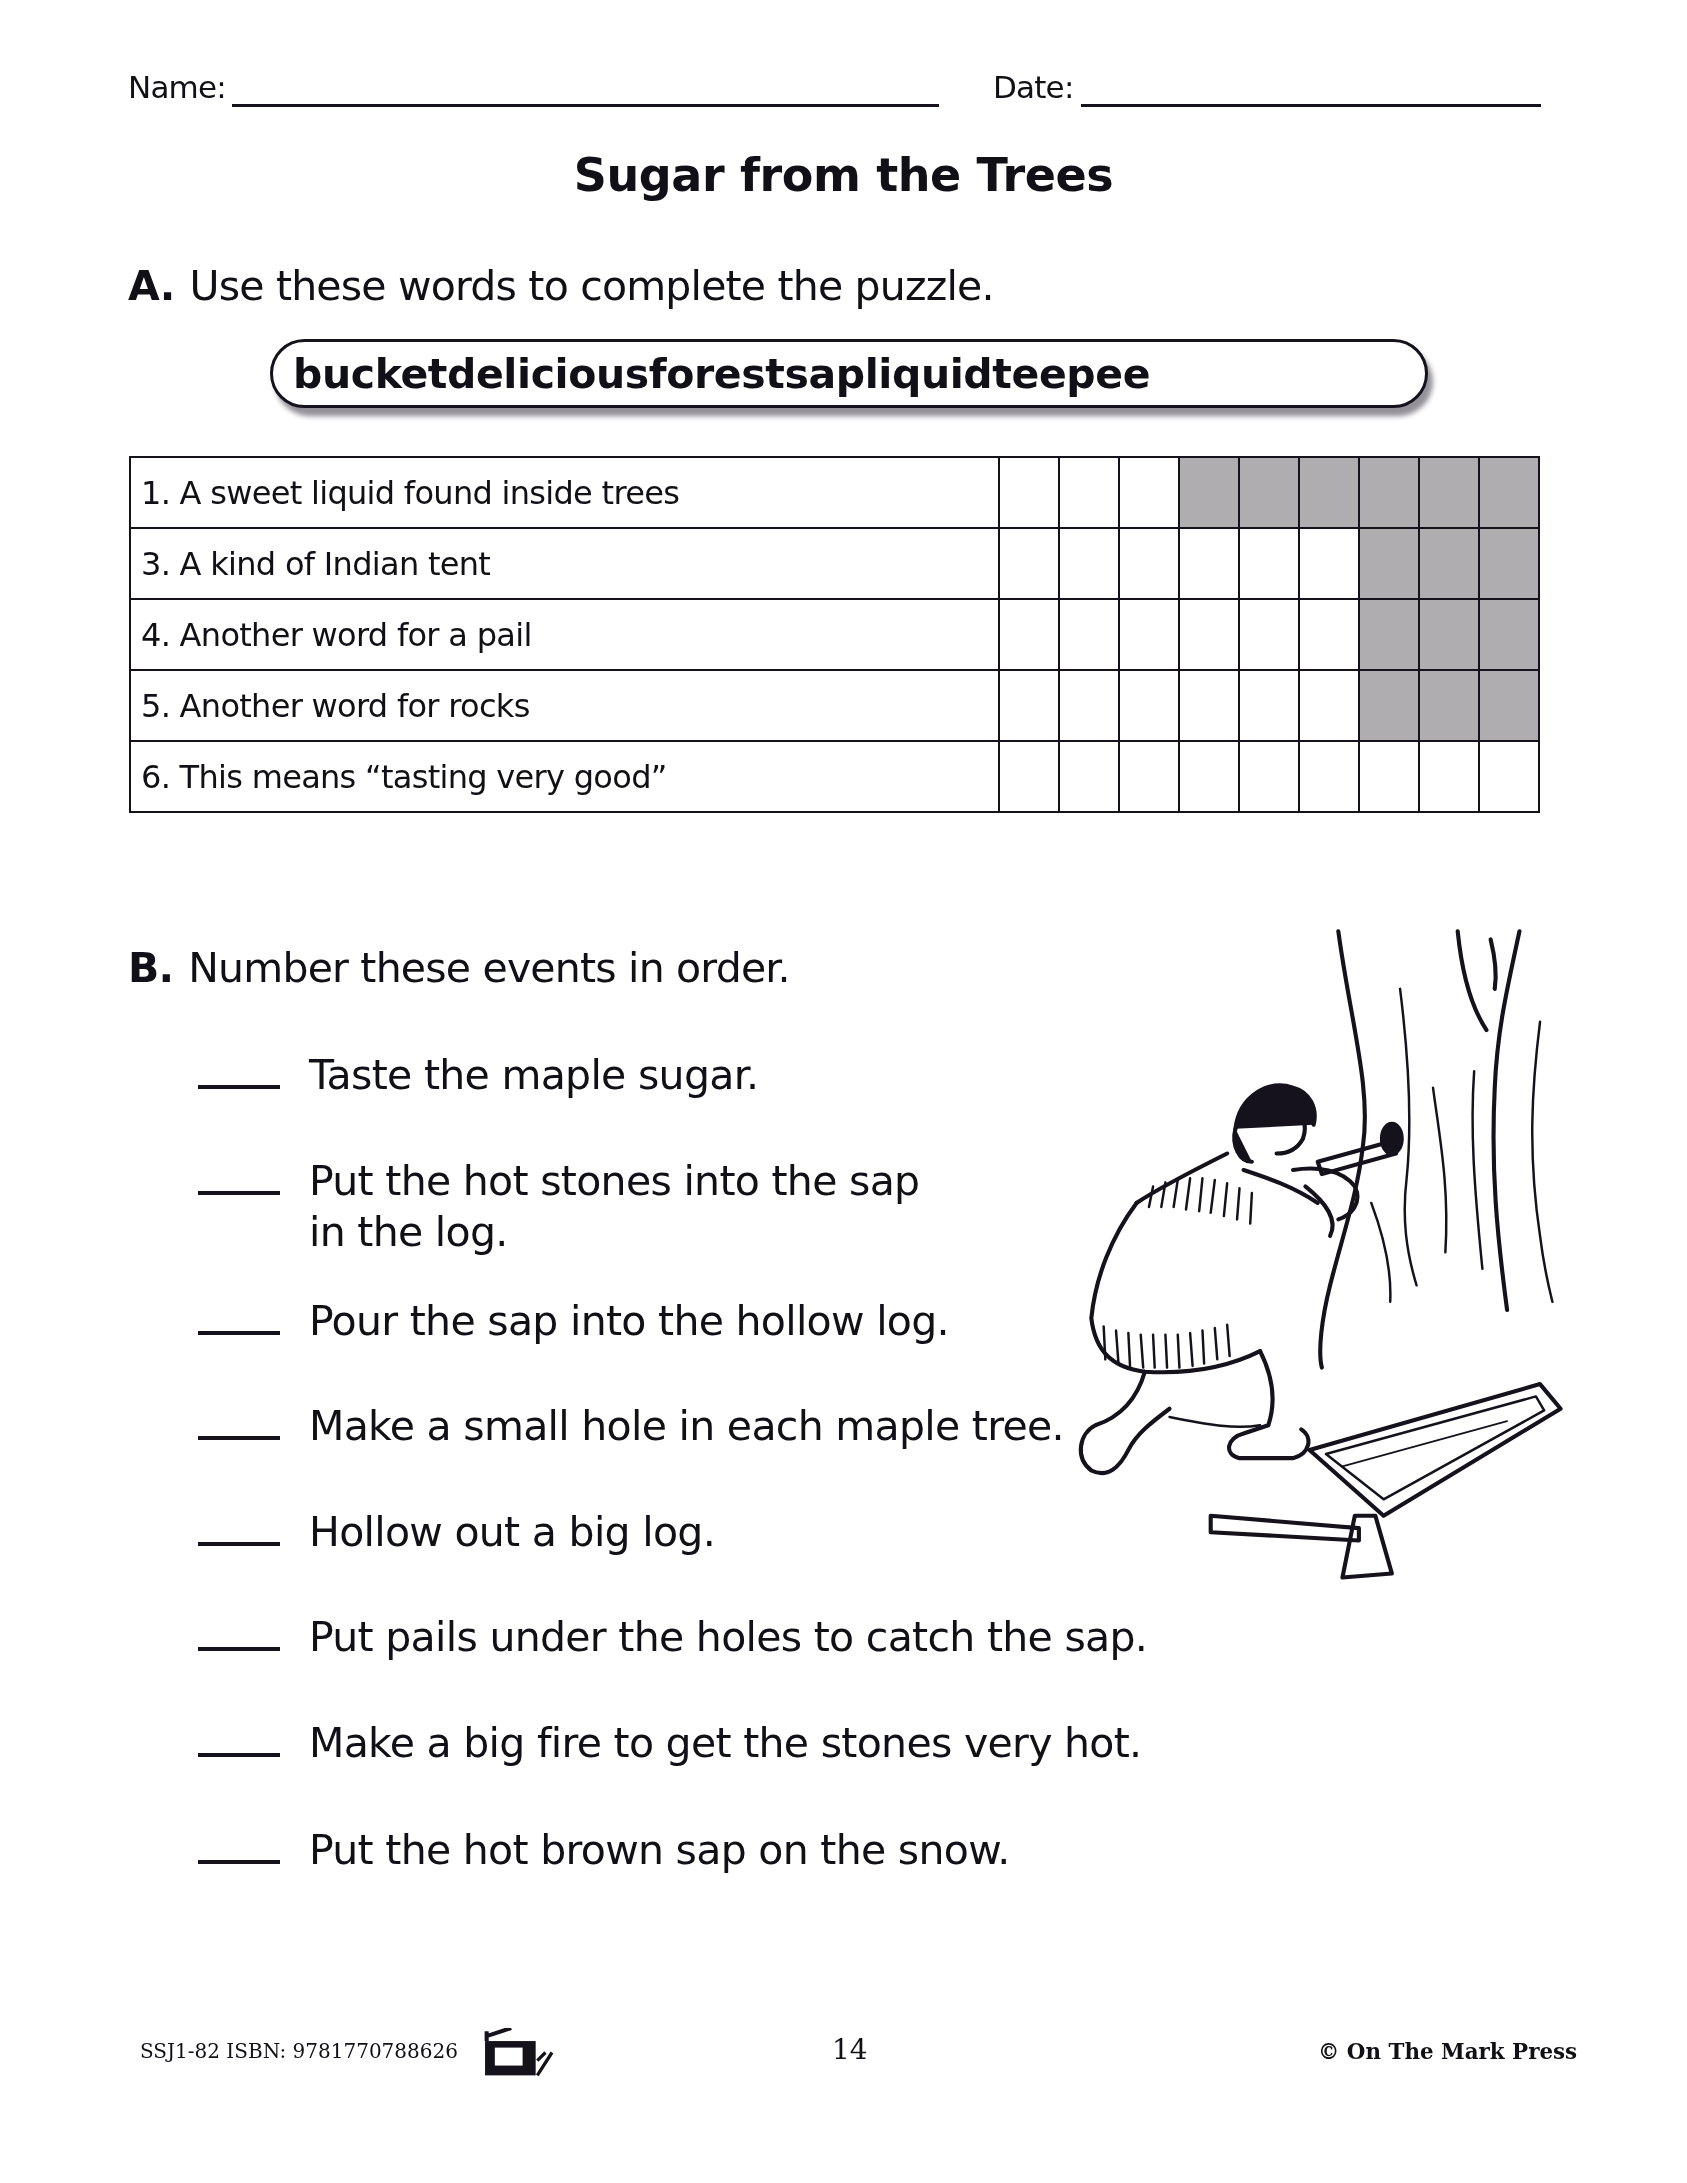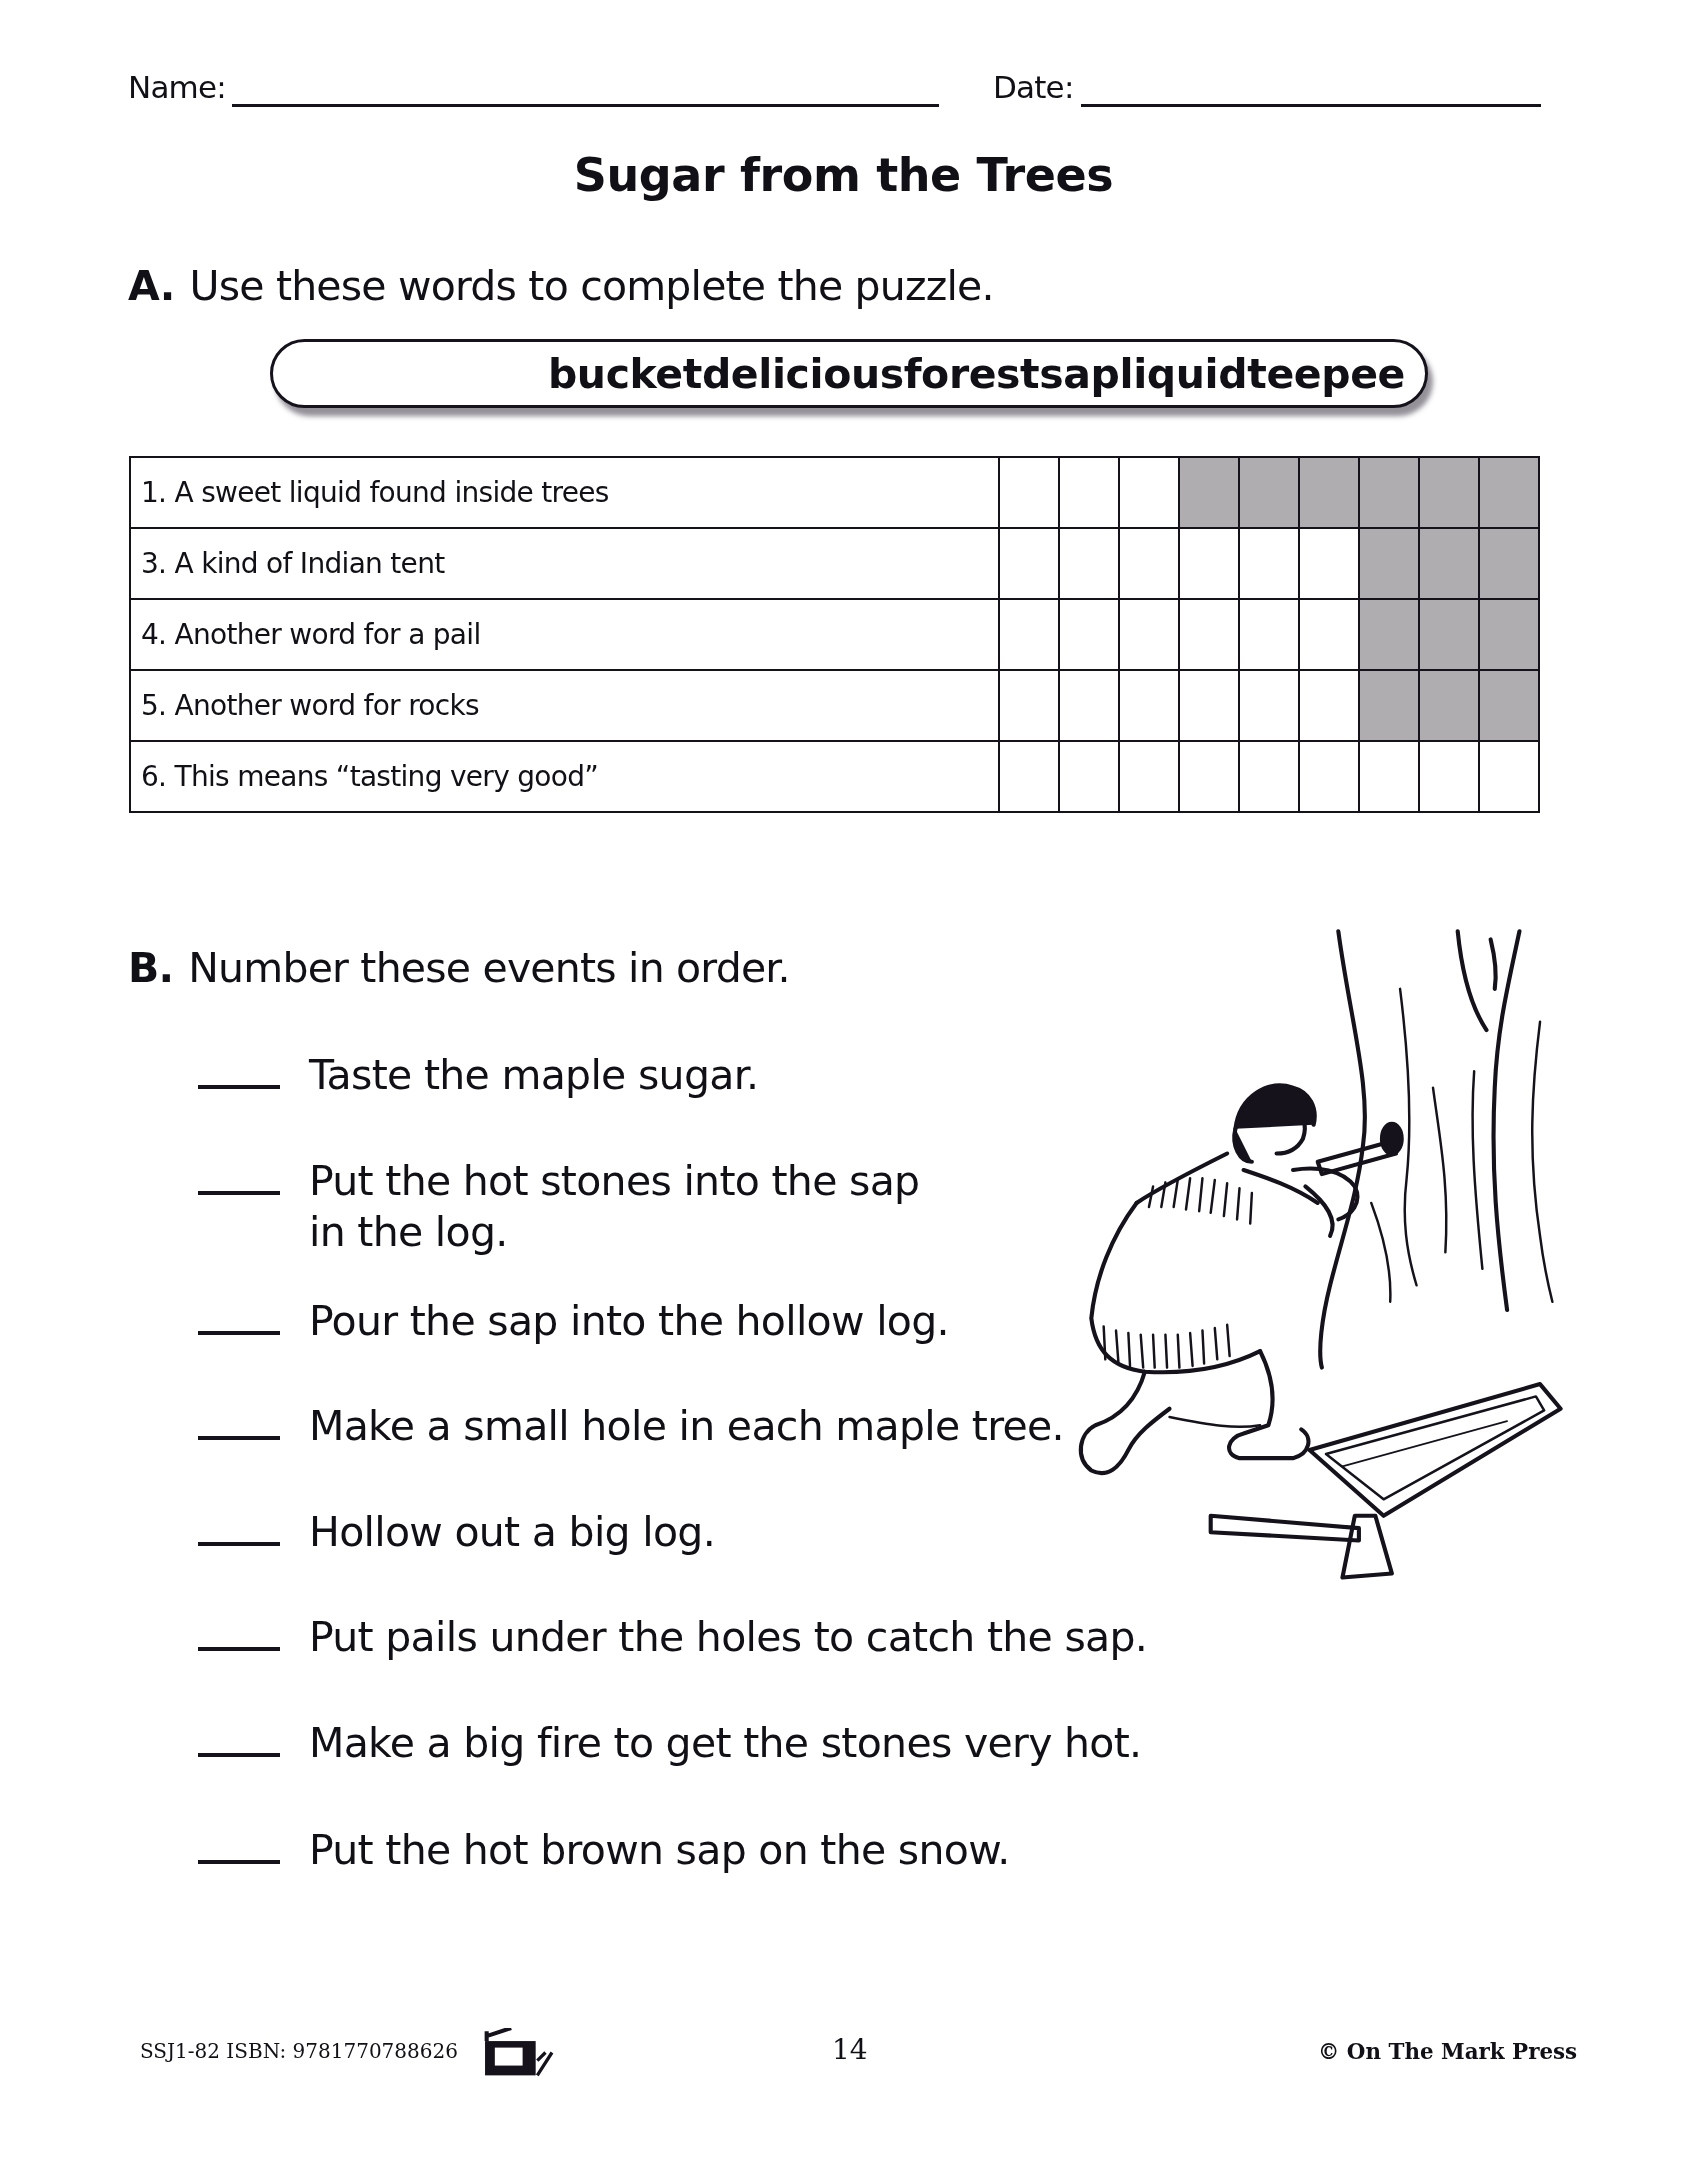--- a/index.html
+++ b/index.html
@@ -8,26 +8,26 @@
   .abs { position: absolute; }
   .hdr-label { font-size: 31px; letter-spacing: -0.8px; }
   .line { position: absolute; height: 0; border-top: 3.3px solid #15121c; }
   .title { position: absolute; left: 0; width: 1687px; text-align: center; top: 148px;
            font-size: 46px; font-weight: bold; letter-spacing: -0.4px; }
   .section { position: absolute; left: 128px; font-size: 41px; letter-spacing: -0.8px; }
   .section b { font-weight: bold; margin-right: 15px; }
   .wordbank { position: absolute; left: 270px; top: 339px; width: 1158px; height: 69px;
               border: 3.3px solid #15121c; border-radius: 35px; background: #fff;
               box-shadow: 5px 8.2px 5px rgba(60,55,70,0.55);
-              display: flex; align-items: center; justify-content: flex-end;
+              display: flex; align-items: center; justify-content: flex-start;
               padding: 0 20px; box-sizing: border-box; }
   .wordbank span { font-size: 41px; font-weight: bold; letter-spacing: -0.4px; }
   table.puzzle { position: absolute; left: 129px; top: 456px; border-collapse: collapse; }
   table.puzzle td { border: 2.5px solid #15121c; height: 69px; padding: 0; }
-  table.puzzle td.clue { width: 857px; font-size: 28px; padding-left: 10px; letter-spacing: -0.7px;
+  table.puzzle td.clue { width: 857px; font-size: 32px; padding-left: 10px; letter-spacing: -0.7px;
                          white-space: nowrap; }
   table.puzzle td.cell { width: 58px; background: #ffffff; }
   table.puzzle td.cell.shaded { background: #b0adb1; }
   .event { position: absolute; left: 198px; font-size: 41px; letter-spacing: -0.7px; line-height: 51px; }
   .event .blank { display: inline-block; width: 82px; border-bottom: 4.1px solid #15121c;
                   margin-right: 29px; vertical-align: baseline; height: 8.2px; }
   .event .txt { display: inline-block; vertical-align: top; }
   .illus { position: absolute; left: 1046px; top: 923px; width: 527px; height: 741px; }
   .footer { position: absolute; top: 2039px; font-family: "DejaVu Serif", serif; }
   .f-left { left: 140px; font-size: 20px; font-weight: normal; }

